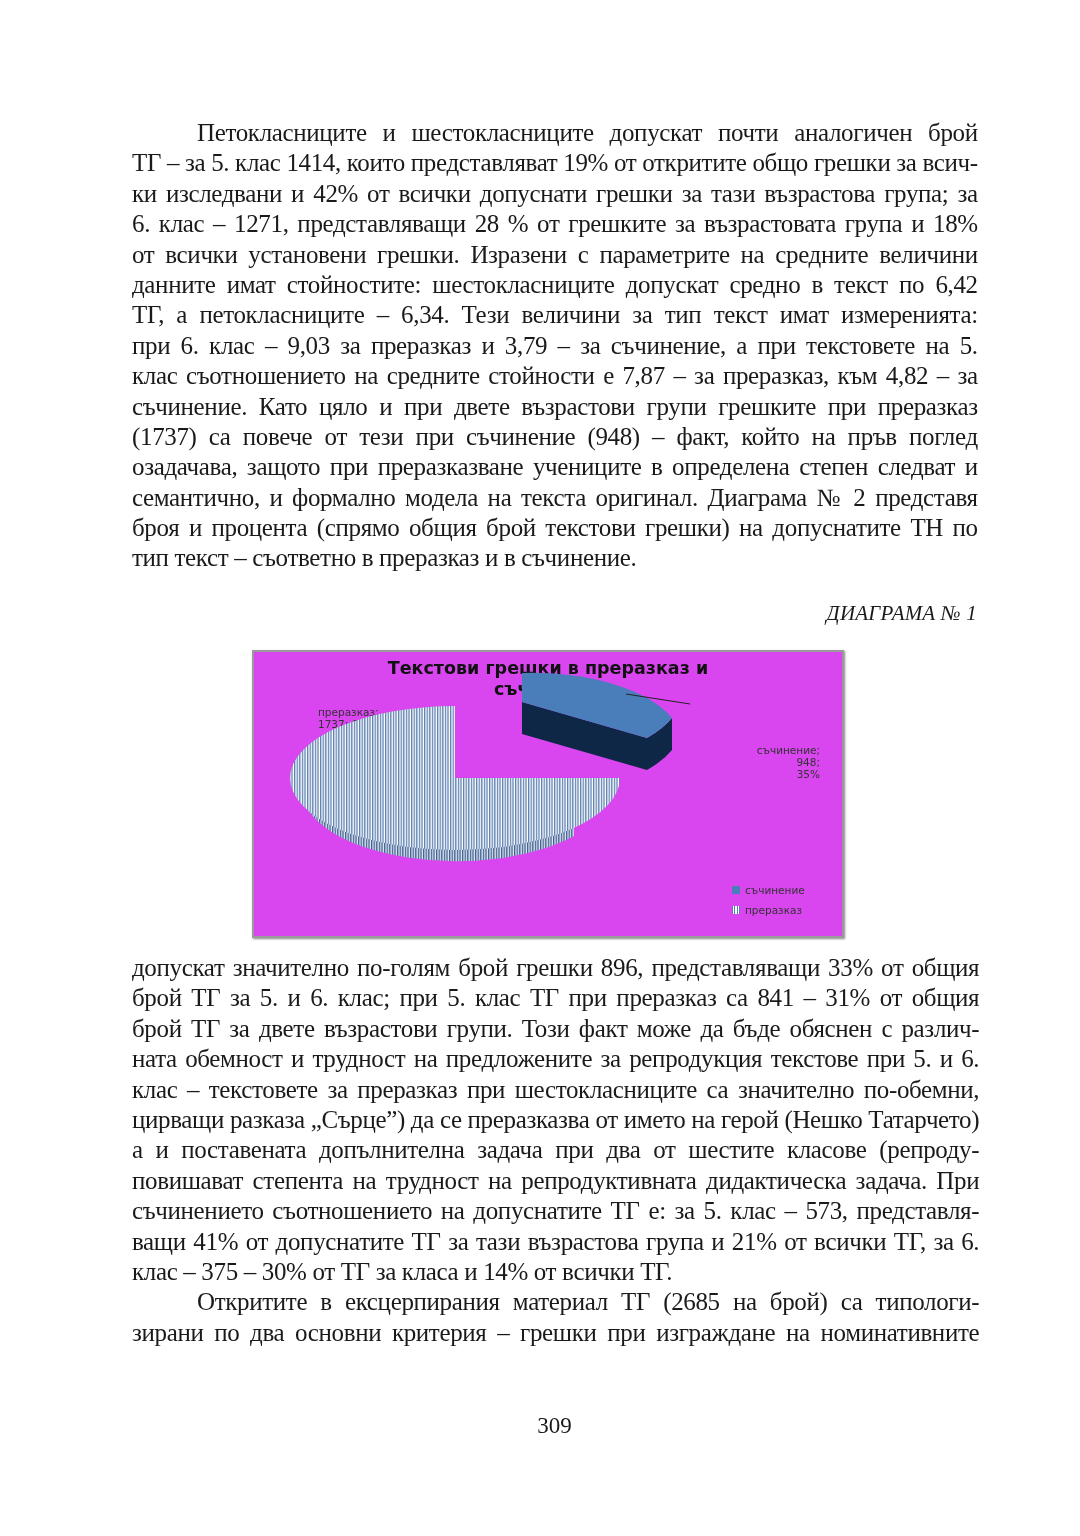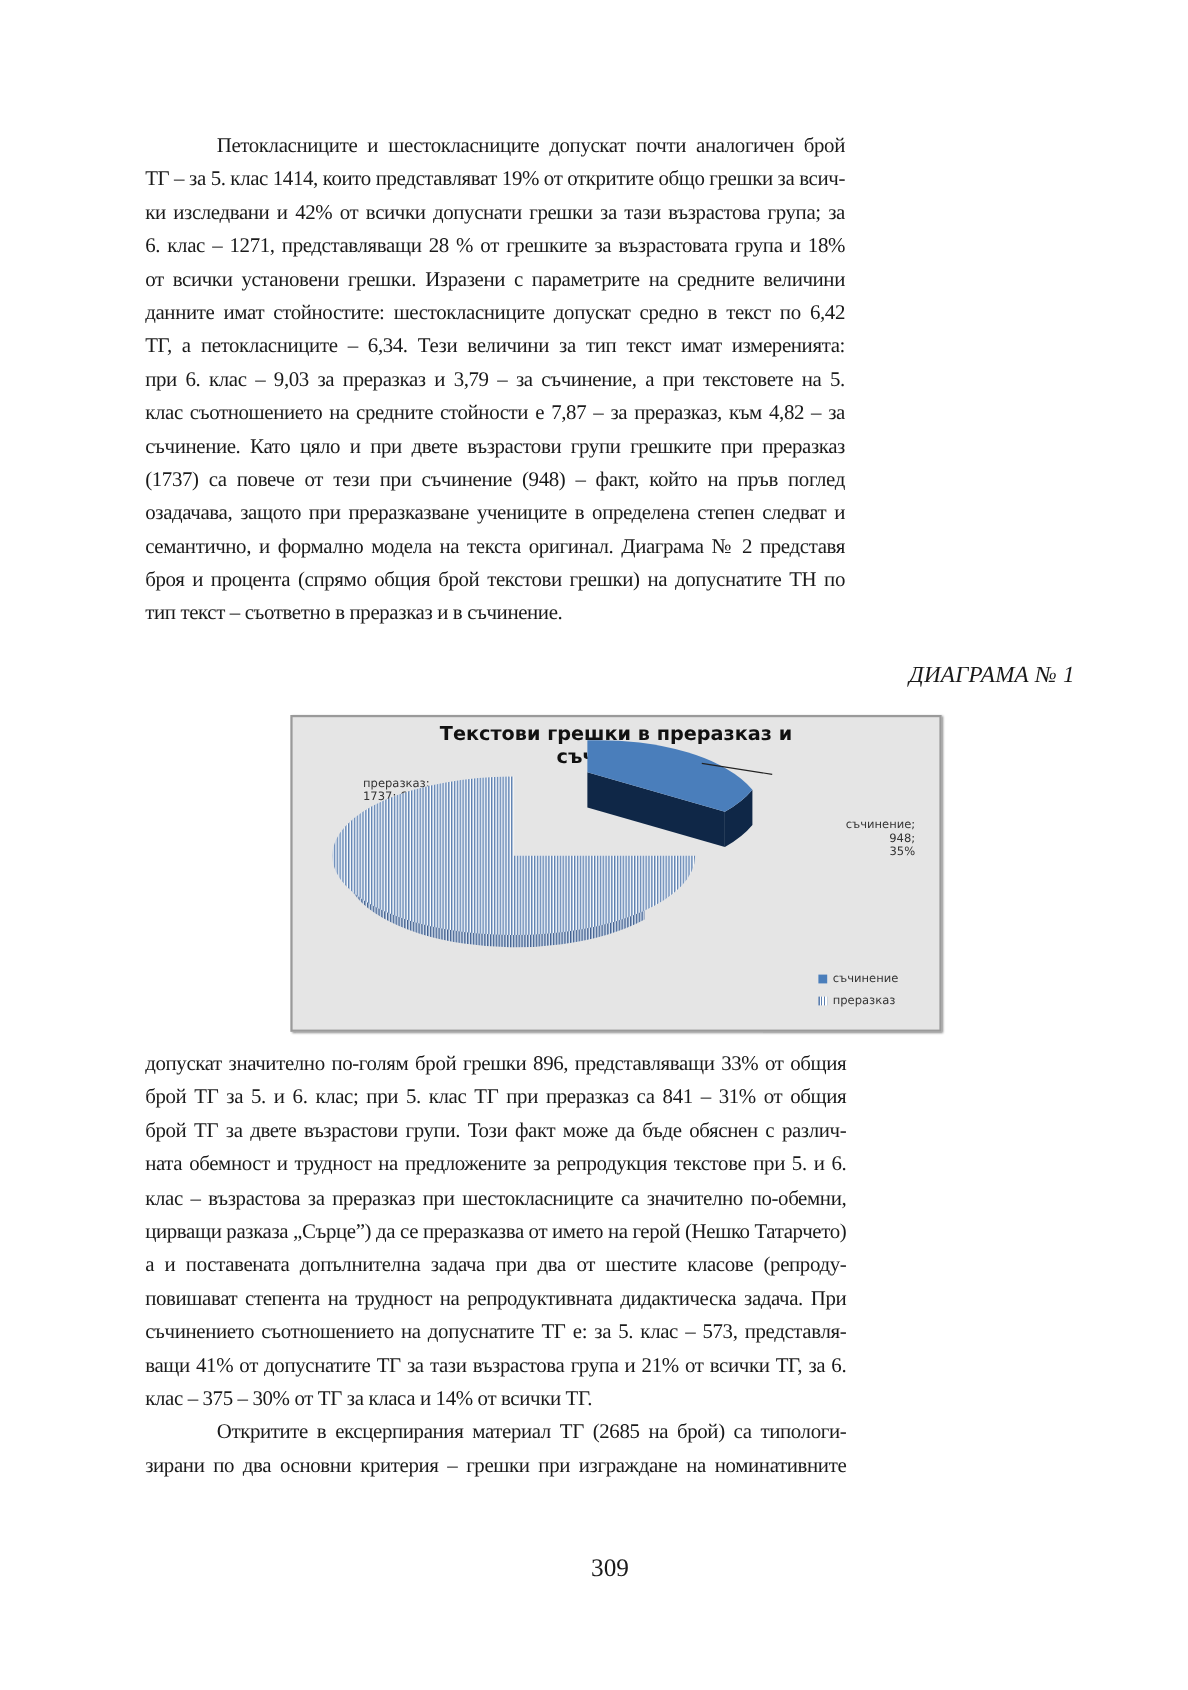--- a/index.html
+++ b/index.html
@@ -1,26 +1,26 @@
 <!DOCTYPE html>
 <html><head>
   <meta charset="utf-8">
   <style>
     html, body { margin: 0; padding: 0; background: #ffffff; }
     body { width: 1080px; height: 1536px; position: relative; overflow: hidden;
       font-family: "Liberation Serif", "DejaVu Serif", serif; color: #1a1a1a; }
     .page { position: absolute; left: 132px; top: 118px; width: 845px; }
-    .para { font-size: 19px; line-height: 30.4px; text-align: justify; margin: 0; letter-spacing: -0.35px; }
+    .para { font-size: 25px; line-height: 30.4px; text-align: justify; margin: 0; letter-spacing: -0.35px; }
     .para .line { display: block; text-align: justify; text-align-last: justify; white-space: nowrap; height: 30.4px; }
     .para .line.last { text-align-last: left; }
     .indent { padding-left: 65px; }
     .caption { position: absolute; left: 0; width: 845px; top: 483px; text-align: right;
       font-style: italic; font-size: 21px; letter-spacing: 0.2px; }
-    .chart-box { position: absolute; left: 132px; top: 532px; width: 588px; height: 284px;
-      border: 2px solid #9a9a9a; box-shadow: 1px 1px 2px #888; background: #e5e5e5; }
+    .chart-box { position: absolute; left: 120px; top: 532px; width: 588px; height: 284px;
+      border: 2px solid #9a9a9a; box-shadow: 1px 1px 2px #888; background: #d946ef; }
     .chart-title { position: absolute; left: 0; width: 588px; top: 6px; text-align: center;
       font-family: "DejaVu Sans", sans-serif; font-weight: bold; font-size: 17.5px; line-height: 21px; color: #111; }
     .data-label { position: absolute; font-family: "DejaVu Sans", sans-serif; font-size: 10.5px; line-height: 12px; color: #333; margin-left: 38px; }
     .legend { position: absolute; left: 478px; top: 228px; font-family: "DejaVu Sans", sans-serif; font-size: 10.5px; color: #333; }
     .legend-item { display: flex; align-items: center; height: 20px; }
     .swatch { width: 8px; height: 8px; margin-right: 5px; display: inline-block; }
     .swatch.solid { background: #4a7ebb; }
     .swatch.striped { background: repeating-linear-gradient(90deg, #5b7fb0 0 1px, #ffffff 1px 2.5px); }
     .page-number { position: absolute; left: 0; width: 845px; top: 1295px; text-align: center; font-size: 23px; }
     .block1 { position: absolute; top: 0; left: 0; }
@@ -108,21 +108,21 @@
       </div>
     </div>
   </div>
 
   <div class="block2">
     <p class="para">
       <span class="line">допускат значително по-голям брой грешки 896, представляващи 33% от общия</span>
       <span class="line">брой ТГ за 5. и 6. клас; при 5. клас ТГ при преразказ са 841 – 31% от общия</span>
       <span class="line">брой ТГ за двете възрастови групи. Този факт може да бъде обяснен с различ-</span>
       <span class="line">ната обемност и трудност на предложените за репродукция текстове при 5. и 6.</span>
-      <span class="line">клас – възрастова за преразказ при шестокласниците са значително по-обемни,</span>
+      <span class="line">клас – текстовете за преразказ при шестокласниците са значително по-обемни,</span>
       <span class="line">цирващи разказа „Сърце”) да се преразказва от името на герой (Нешко Татарчето)</span>
       <span class="line">а и поставената допълнителна задача при два от шестите класове (репроду-</span>
       <span class="line">повишават степента на трудност на репродуктивната дидактическа задача. При</span>
       <span class="line">съчинението съотношението на допуснатите ТГ е: за 5. клас – 573, представля-</span>
       <span class="line">ващи 41% от допуснатите ТГ за тази възрастова група и 21% от всички ТГ, за 6.</span>
       <span class="line last">клас – 375 – 30% от ТГ за класа и 14% от всички ТГ.</span>
     </p>
     <p class="para">
       <span class="line indent">Откритите в ексцерпирания материал ТГ (2685 на брой) са типологи-</span>
       <span class="line">зирани по два основни критерия – грешки при изграждане на номинативните</span>

